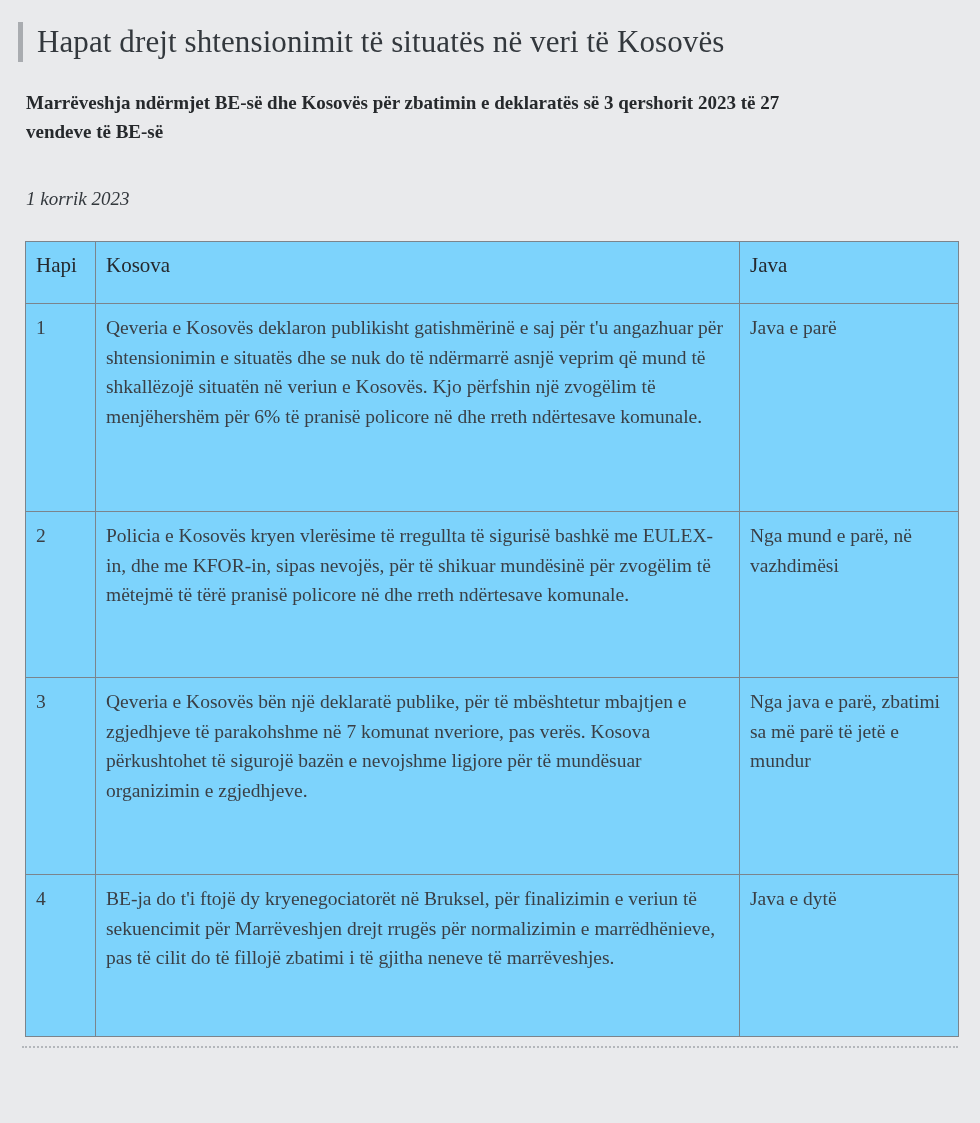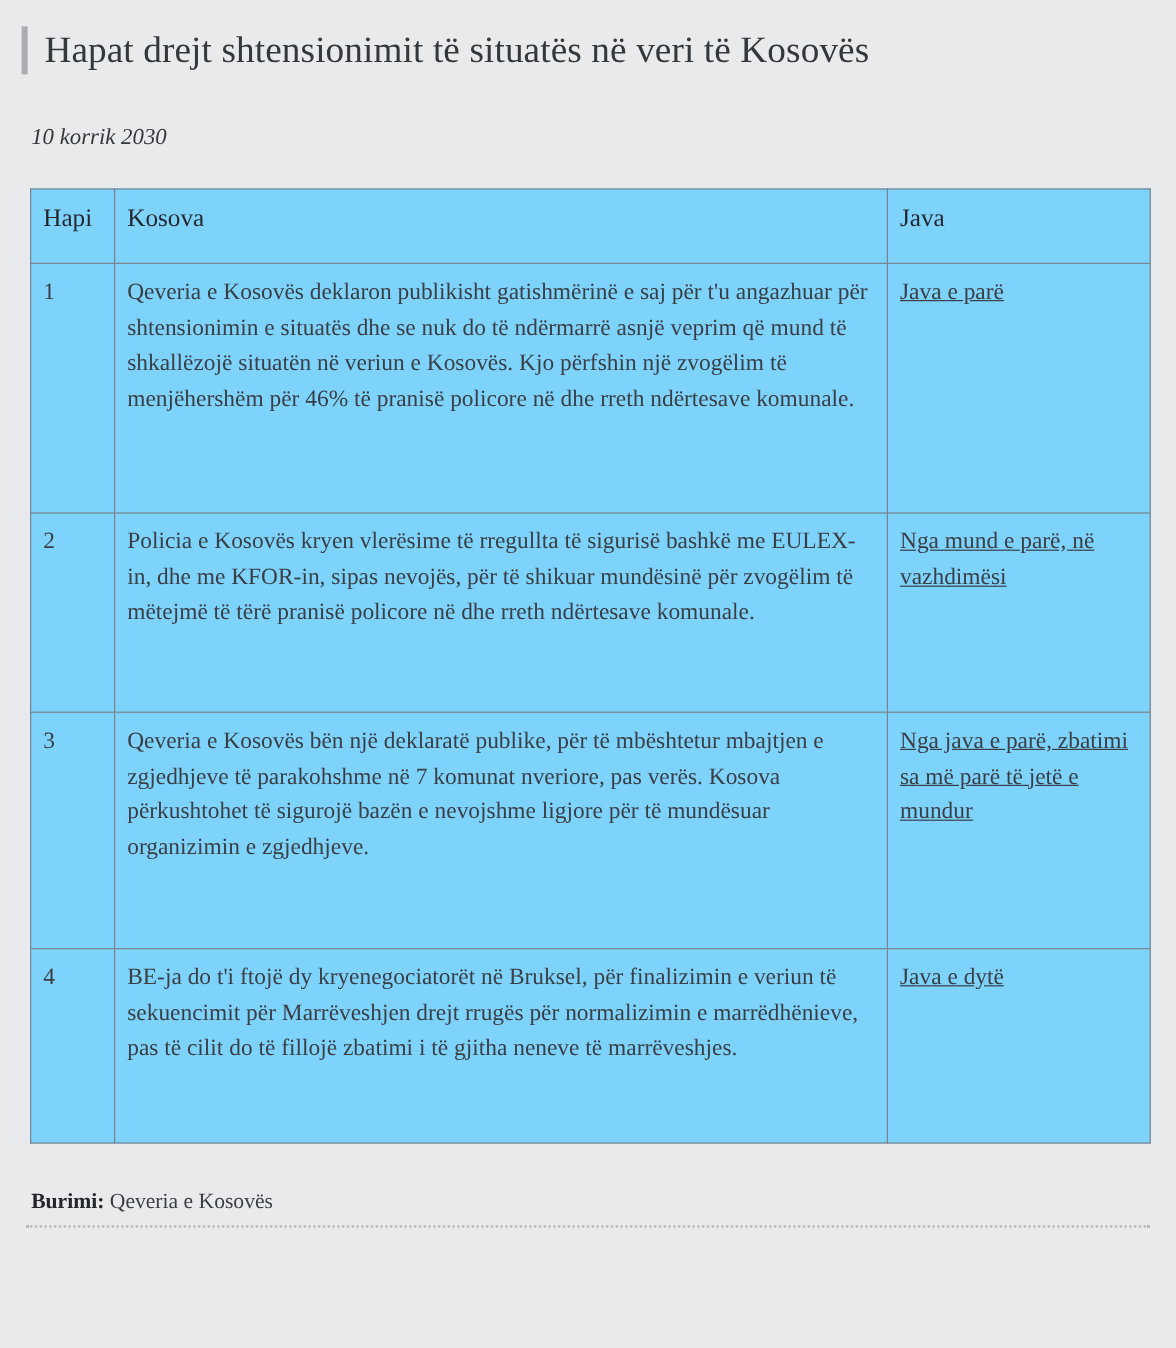--- a/index.html
+++ b/index.html
@@ -97,21 +97,21 @@
     padding-top: 8px;
     padding-bottom: 11px;
     height: 42px;
   }
   .col-step  { width: 70px; }
   .col-action{ width: 644px; }
   .col-time  { width: 219px; }
 
   td.cell-step   { color: #3a3f45; }
   td.cell-action { padding-right: 22px; }
-  td.cell-time   { padding-left: 11px; text-decoration: underline; }
+  td.cell-time   { padding-left: 11px; }
 
   
   tr.r1 td { height: 188px; }
   tr.r2 td { height: 146px; }
   tr.r3 td { height: 177px; }
   tr.r4 td { height: 142px; }
 
   
   .source {
     margin: 38px 0 0 26px;
@@ -136,41 +136,42 @@
 </head>
 <body>
 
 <div class="page">
 
   <div class="title-row">
     <div class="title-accent"></div>
     <h1 class="page-title">Hapat drejt shtensionimit të situatës në veri të Kosovës</h1>
   </div>
 
+  <div class="subtitle">Marrëveshja ndërmjet BE-së dhe Kosovës për zbatimin e deklaratës së 3 qershorit 2023 të 27 vendeve të BE-së</div>
 
-  <div class="date-line">10 korrik 2030</div>
+  <div class="date-line">1 korrik 2023</div>
 
   <div class="table-wrap">
     <table class="steps">
       <colgroup>
         <col class="col-step">
         <col class="col-action">
         <col class="col-time">
       </colgroup>
       <thead>
         <tr>
           <th>Hapi</th>
           <th>Kosova</th>
           <th>Java</th>
         </tr>
       </thead>
       <tbody>
         <tr class="r1">
           <td class="cell-step">1</td>
-          <td class="cell-action">Qeveria e Kosovës deklaron publikisht gatishmërinë e saj për t'u angazhuar për shtensionimin e situatës dhe se nuk do të ndërmarrë asnjë veprim që mund të shkallëzojë situatën në veriun e Kosovës. Kjo përfshin një zvogëlim të menjëhershëm për 46% të pranisë policore në dhe rreth ndërtesave komunale.</td>
+          <td class="cell-action">Qeveria e Kosovës deklaron publikisht gatishmërinë e saj për t'u angazhuar për shtensionimin e situatës dhe se nuk do të ndërmarrë asnjë veprim që mund të shkallëzojë situatën në veriun e Kosovës. Kjo përfshin një zvogëlim të menjëhershëm për 6% të pranisë policore në dhe rreth ndërtesave komunale.</td>
           <td class="cell-time">Java e parë</td>
         </tr>
         <tr class="r2">
           <td class="cell-step">2</td>
           <td class="cell-action">Policia e Kosovës kryen vlerësime të rregullta të sigurisë bashkë me EULEX-in, dhe me KFOR-in, sipas nevojës, për të shikuar mundësinë për zvogëlim të mëtejmë të tërë pranisë policore në dhe rreth ndërtesave komunale.</td>
           <td class="cell-time">Nga mund e parë, në vazhdimësi</td>
         </tr>
         <tr class="r3">
           <td class="cell-step">3</td>
           <td class="cell-action">Qeveria e Kosovës bën një deklaratë publike, për të mbështetur mbajtjen e zgjedhjeve të parakohshme në 7 komunat nveriore, pas verës. Kosova përkushtohet të sigurojë bazën e nevojshme ligjore për të mundësuar organizimin e zgjedhjeve.</td>
@@ -178,20 +179,16 @@
         </tr>
         <tr class="r4">
           <td class="cell-step">4</td>
           <td class="cell-action">BE-ja do t'i ftojë dy kryenegociatorët në Bruksel, për finalizimin e veriun të sekuencimit për Marrëveshjen drejt rrugës për normalizimin e marrëdhënieve, pas të cilit do të fillojë zbatimi i të gjitha neneve të marrëveshjes.</td>
           <td class="cell-time">Java e dytë</td>
         </tr>
       </tbody>
     </table>
   </div>
 
-  <div class="source">
-    <span class="label">Burimi:</span>
-    <span class="value">Qeveria e Kosovës</span>
-  </div>
 
   <div class="footer-rule"></div>
 
 </div>
 
 </body></html>

